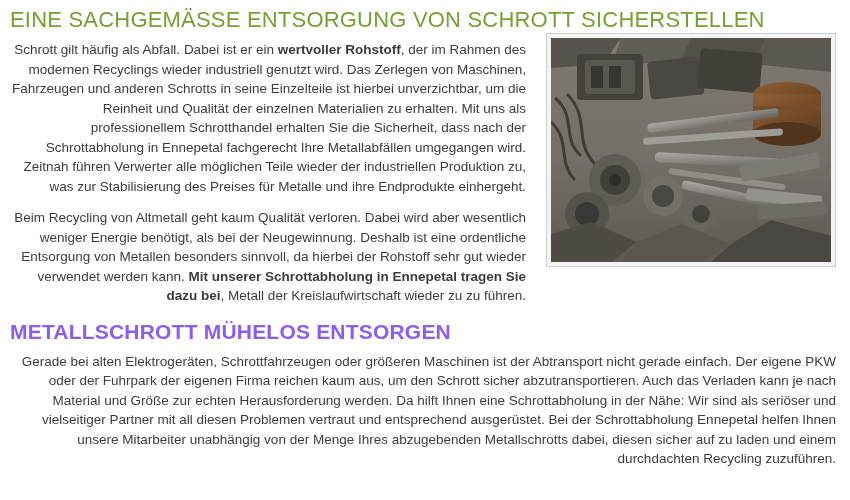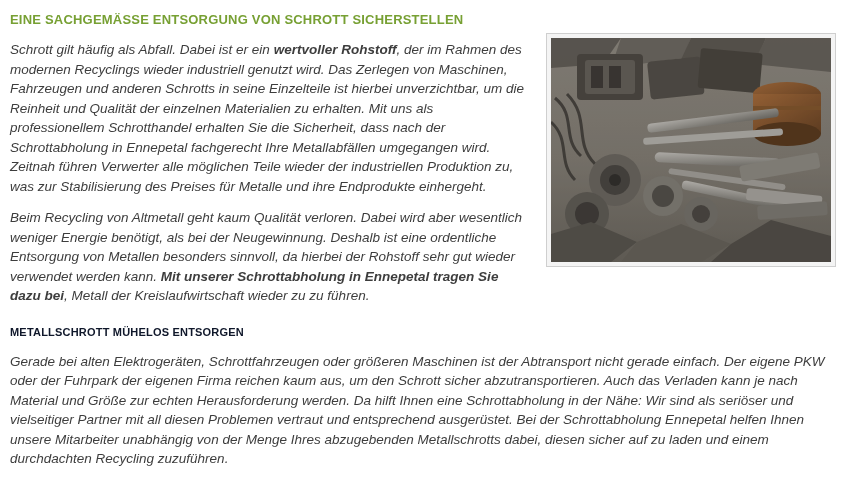--- a/index.html
+++ b/index.html
@@ -15,44 +15,43 @@
   }
   .page {
     position: relative;
     width: 850px;
     height: 500px;
     box-sizing: border-box;
     padding: 10px 14px 0 10px;
     background: #ffffff;
   }
   h1.section-heading {
-    font-size: 13px;
+    font-size: 22px;
     line-height: 20px;
-    font-weight: bold;
+    font-weight: normal;
     color: #77a033;
     margin: 0 0 10px 0;
     letter-spacing: 0.2px;
     text-transform: uppercase;
   }
   h2.section-heading {
-    font-size: 11px;
+    font-size: 21px;
     line-height: 20px;
     font-weight: bold;
-    color: #0f172a;
+    color: #8b5cf6;
     margin: 16px 0 10px 0;
     letter-spacing: 0.2px;
     text-transform: uppercase;
   }
   p.body-text {
     font-size: 13.5px;
     line-height: 19.5px;
     color: #3d3d3d;
     margin: 0 0 12px 0;
-    text-align: left;
-    font-style: italic;
+    text-align: right;
   }
   p.body-text b, p.body-text strong {
     font-weight: bold;
     color: #3d3d3d;
   }
   .intro-block {
     width: 516px;
   }
   .figure {
     position: absolute;

